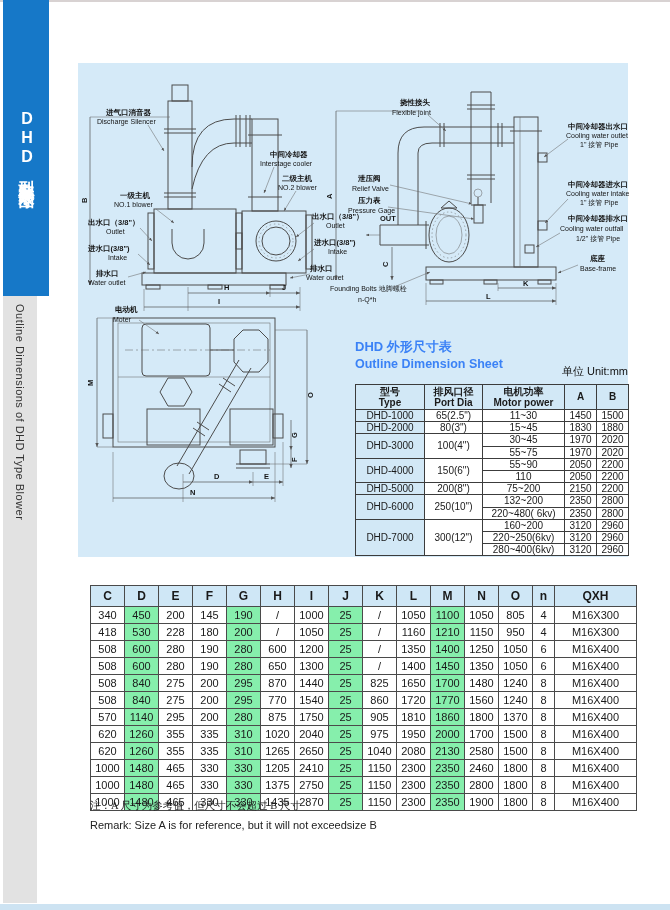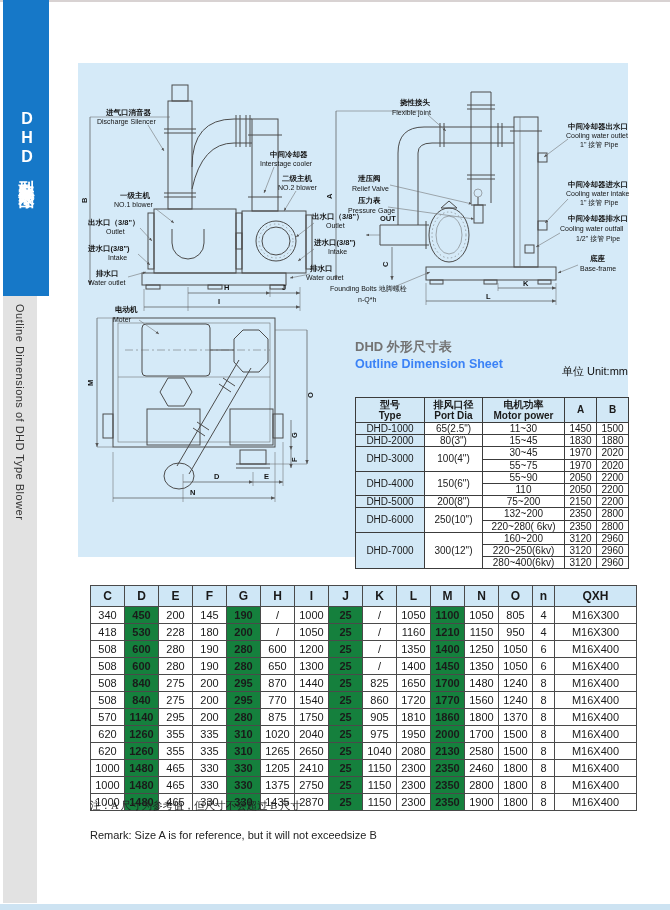--- a/index.html
+++ b/index.html
@@ -23,42 +23,42 @@
   svg .ln{stroke:#4c4c4c;stroke-width:1;fill:none;}
   svg .thin{stroke:#6a6a6a;stroke-width:.55;fill:none;}
   svg .dim{stroke:#555;stroke-width:.7;fill:none;}
   svg text{fill:#141414;}
   svg .cn{font:600 7.5px "Liberation Sans",sans-serif;}
   svg .en{font:7px "Liberation Sans",sans-serif;}
   svg .dl{font:600 7.5px "Liberation Sans",sans-serif;}
 
   
   .sheet{position:absolute;left:355px;top:338px;width:273px;}
-  .sheet .t-cn{font-size:13px;font-weight:700;color:#737373;}
+  .sheet .t-cn{font-size:13px;font-weight:700;color:#3b82f6;}
   .sheet .t-en{font-size:12.5px;font-weight:600;color:#3b82f6;margin-top:1px;}
   .sheet .unit{position:absolute;right:0;top:26px;font-size:11px;color:#111;}
-  table.sheet-tbl{border-collapse:collapse;table-layout:fixed;width:273px;margin-top:26px;
+  table.sheet-tbl{border-collapse:collapse;table-layout:fixed;width:273px;margin-top:13px;
                   font-size:10px;text-align:center;background:#fff;}
   table.sheet-tbl th,table.sheet-tbl td{border:1px solid #3c3c3c;padding:0;line-height:1.12;}
   table.sheet-tbl th{background:#d2e8f6;font-weight:600;height:24px;}
   table.sheet-tbl td{height:11px;}
   table.sheet-tbl td.type-cell{background:#d2e8f6;}
 
   
   .dimtbl-wrap{position:absolute;left:90px;top:585px;}
   table.dim-tbl{border-collapse:collapse;table-layout:fixed;font-size:11px;text-align:center;background:#fff;}
   table.dim-tbl th,table.dim-tbl td{border:1px solid #4a4a4a;padding:0;}
   table.dim-tbl th{background:#cfe7f6;height:20px;font-weight:600;font-size:12px;}
   table.dim-tbl td{height:16px;}
-  table.dim-tbl td.shade{background:#15803d;font-weight:bold;}
+  table.dim-tbl td.shade{background:#86efac;}
   table.dim-tbl{border:1.5px solid #333;}
 
   .remark{position:absolute;left:90px;top:799px;color:#222;}
   .remark .cnl{font-size:10.5px;font-family:Liberation Serif, serif;}
-  .remark .enl{font-size:11px;margin-top:16px;}
+  .remark .enl{font-size:11px;margin-top:6px;}
 </style>
 </head>
 <body>
 
 <div id="page">
   <div class="topline"></div>
 
   <div class="side-blue">
     <div class="vtxt">DHD型安装外形尺寸图</div>
   </div>
@@ -399,21 +399,21 @@
             <td>2200</td>
           </tr>
           <tr>
             <td rowspan="2" class="type-cell">DHD-6000</td>
             <td rowspan="2">250(10")</td>
             <td>132~200</td>
             <td>2350</td>
             <td>2800</td>
           </tr>
           <tr>
-            <td>220~280( 6kv)</td>
+            <td>220~480( 6kv)</td>
             <td>2350</td>
             <td>2800</td>
           </tr>
           <tr>
             <td rowspan="3" class="type-cell">DHD-7000</td>
             <td rowspan="3">300(12")</td>
             <td>160~200</td>
             <td>3120</td>
             <td>2960</td>
           </tr>

